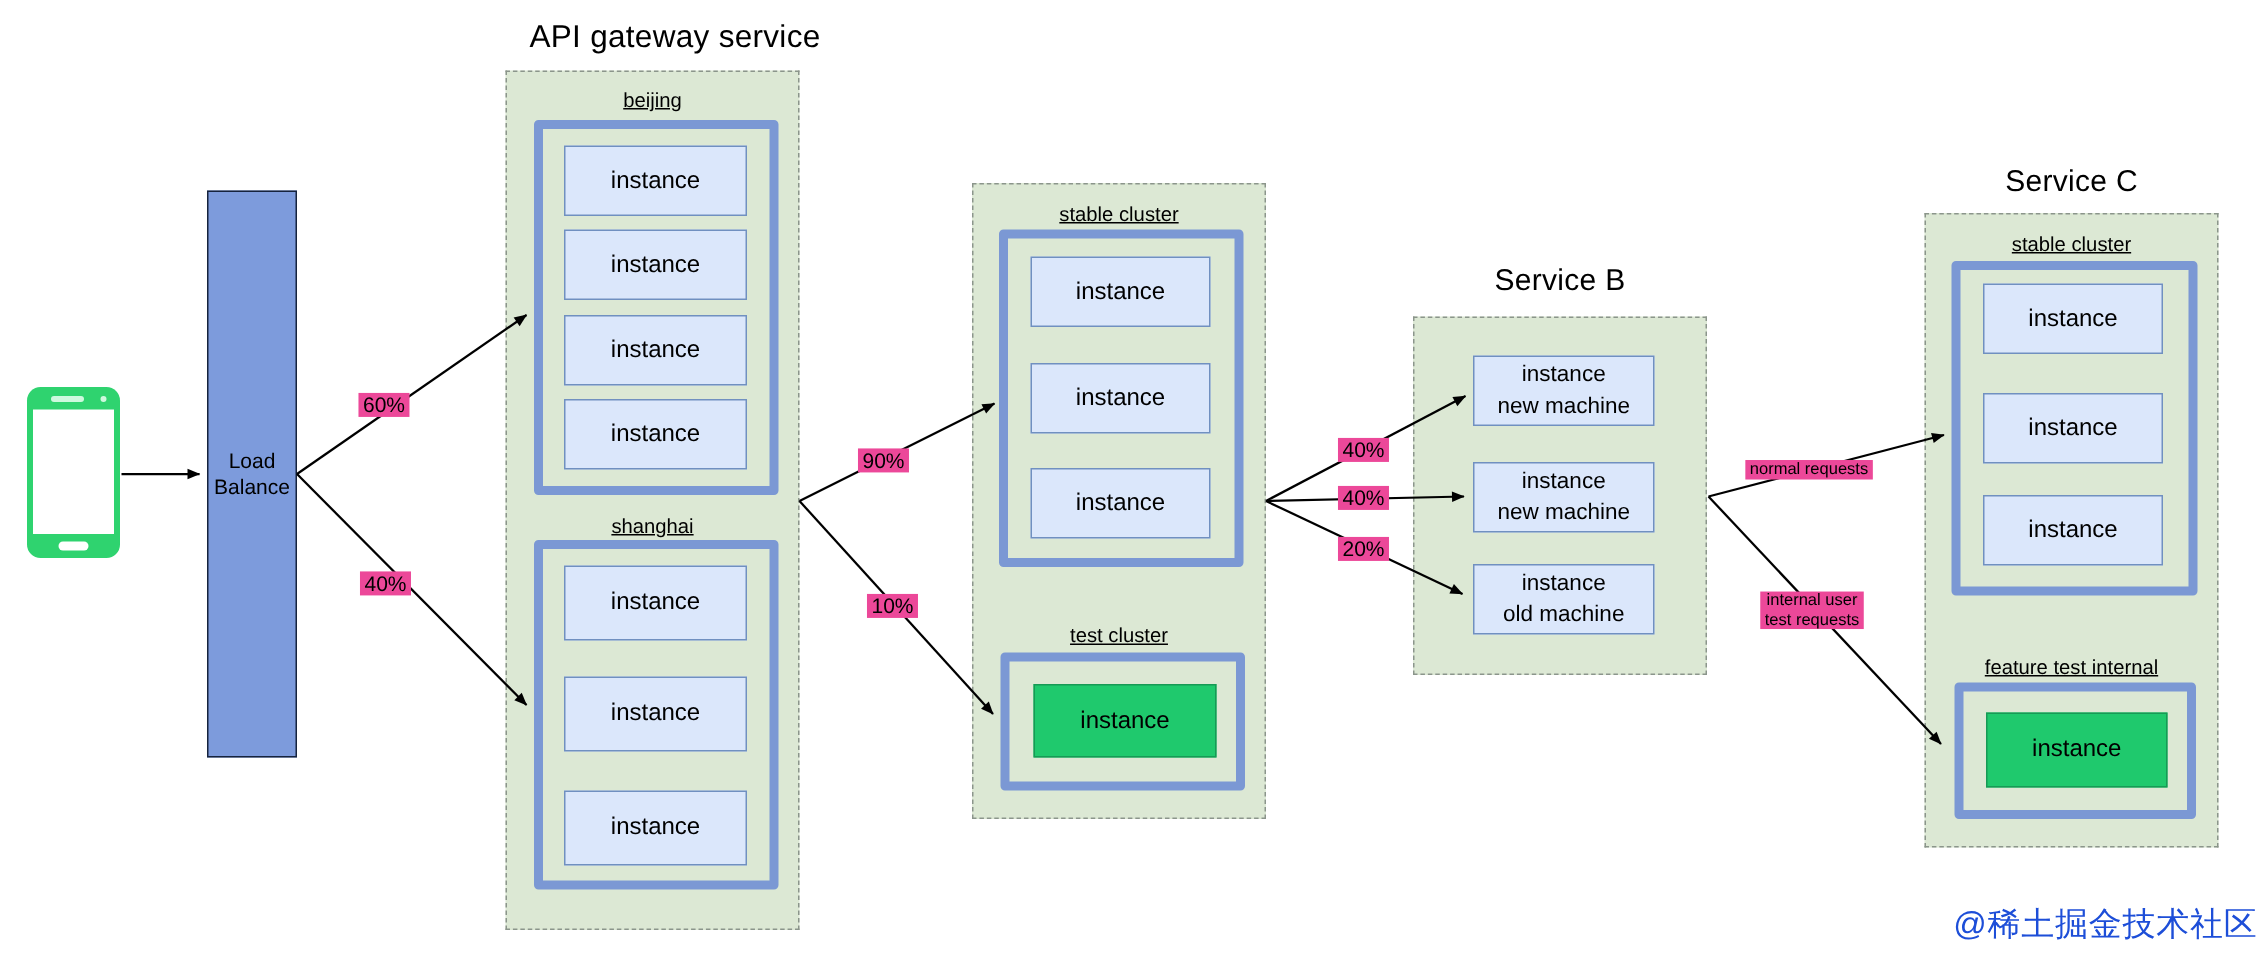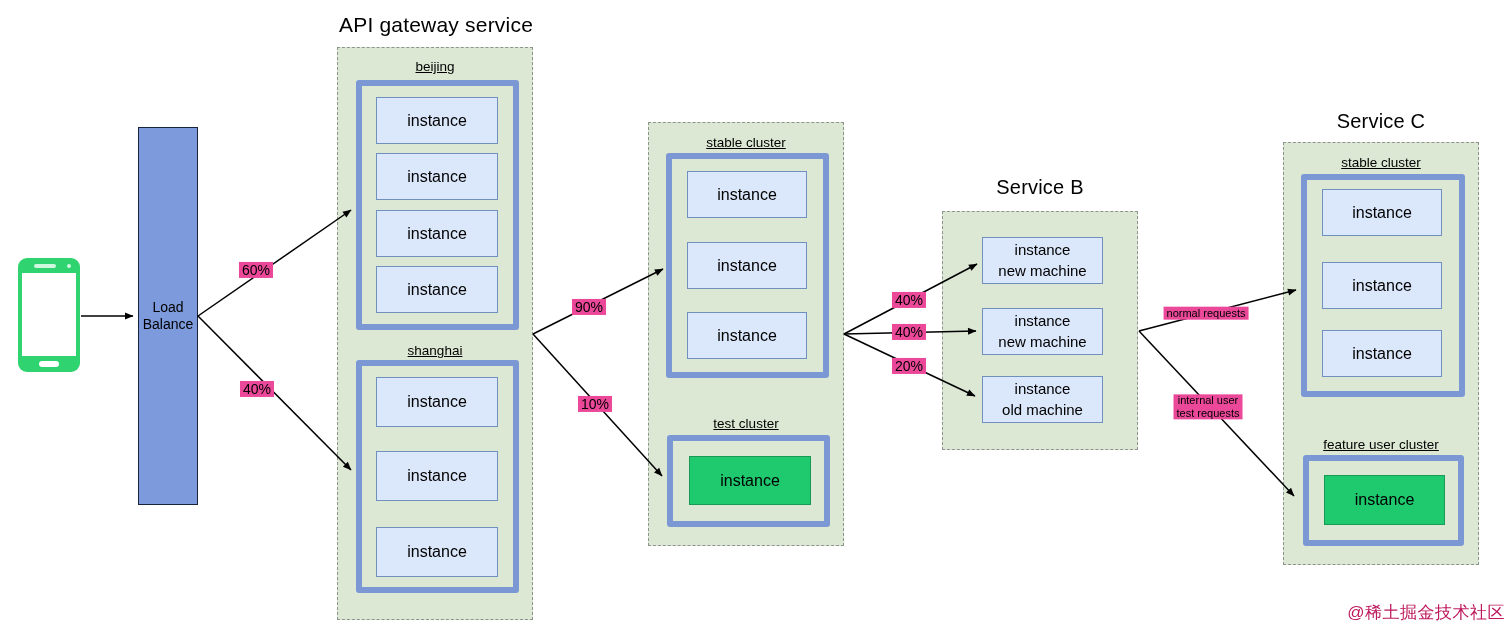--- a/index.html
+++ b/index.html
@@ -102,42 +102,42 @@
   .phone-cam { position: absolute; top: 6px; right: 9px; width: 4px; height: 4px; border-radius: 50%; background: #eafff2; opacity: .85; }
   .phone-home { position: absolute; bottom: 5px; left: 50%; transform: translateX(-50%); width: 20px; height: 6px; background: #fff; border-radius: 3px; }
 
   .arrows { position: absolute; left: 0; top: 0; z-index: 5; pointer-events: none; }
   .layer-labels { position: absolute; left: 0; top: 0; width: 100%; height: 100%; z-index: 6; pointer-events: none; }
 
   .watermark {
     position: absolute;
     right: 7px;
     top: 601px;
-    font-size: 17px;
-    color: #be185d;
+    font-size: 22px;
+    color: #1d4ed8;
     letter-spacing: .5px;
   }
 </style>
 </head>
 <body>
 
 <div class="canvas">
 
   <div class="phone">
     <div class="phone-speaker"></div>
     <div class="phone-cam"></div>
     <div class="phone-screen"></div>
     <div class="phone-home"></div>
   </div>
 
   <div class="lb">
     <span>Load Balance</span>
   </div>
 
-  <div class="svc-title big" style="left:338px; top:13px; width:196px;">API gateway service</div>
+  <div class="svc-title big" style="left:352px; top:13px; width:196px;">API gateway service</div>
   <div class="svc-container" style="left:337px; top:47px; width:196px; height:573px;">
     <div class="cluster-label" style="top:11px;">beijing</div>
     <div class="cluster" style="left:18px; top:32px; width:163px; height:250px;">
       <div class="instance" style="left:14px; top:11px; width:122px; height:47px;">instance</div>
       <div class="instance" style="left:14px; top:67px; width:122px; height:47px;">instance</div>
       <div class="instance" style="left:14px; top:124px; width:122px; height:47px;">instance</div>
       <div class="instance" style="left:14px; top:180px; width:122px; height:47px;">instance</div>
     </div>
     <div class="cluster-label" style="top:295px;">shanghai</div>
     <div class="cluster" style="left:18px; top:312px; width:163px; height:233px;">
@@ -177,21 +177,21 @@
   </div>
 
   <div class="svc-title" style="left:1283px; top:110px; width:196px;">Service C</div>
   <div class="svc-container" style="left:1283px; top:142px; width:196px; height:423px;">
     <div class="cluster-label" style="top:12px;">stable cluster</div>
     <div class="cluster" style="left:17px; top:31px; width:164px; height:223px;">
       <div class="instance" style="left:15px; top:9px; width:120px; height:47px;">instance</div>
       <div class="instance" style="left:15px; top:82px; width:120px; height:47px;">instance</div>
       <div class="instance" style="left:15px; top:150px; width:120px; height:47px;">instance</div>
     </div>
-    <div class="cluster-label" style="top:294px;">feature user cluster</div>
+    <div class="cluster-label" style="top:294px;">feature test internal</div>
     <div class="cluster" style="left:19px; top:312px; width:161px; height:91px;">
       <div class="instance green" style="left:15px; top:14px; width:121px; height:50px;">instance</div>
     </div>
   </div>
 
   <svg class="arrows" width="1512" height="644" viewBox="0 0 1512 644">
     <defs>
       <marker id="ah" markerWidth="10" markerHeight="8" refX="8.5" refY="4" orient="auto" markerUnits="userSpaceOnUse">
         <path d="M0.5,0.5 L9,4 L0.5,7.5 Z" fill="#000"></path>
       </marker>

